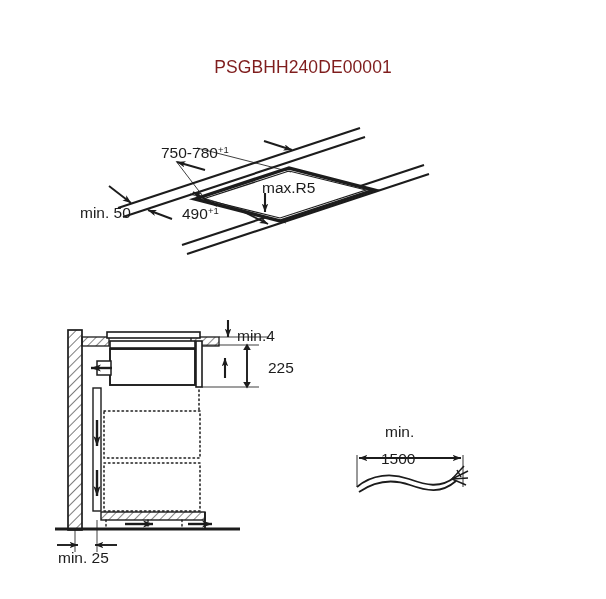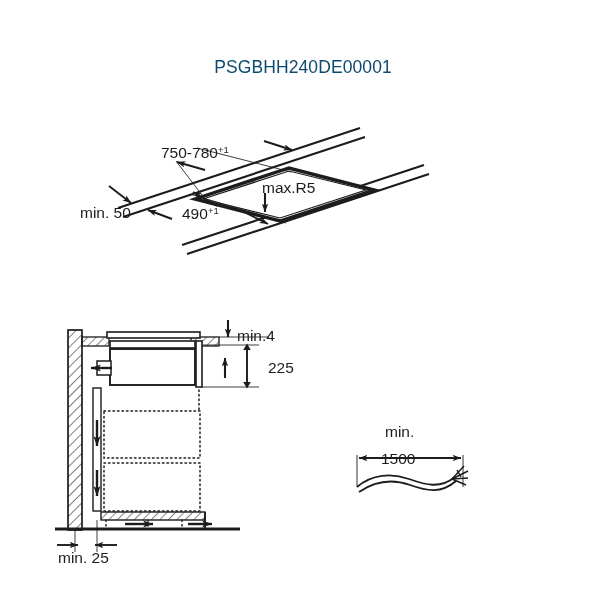--- a/index.html
+++ b/index.html
@@ -22,21 +22,21 @@
     height: 599px;
   }
   .doc-title {
     position: absolute;
     left: 0;
     top: 57px;
     width: 606px;
     text-align: center;
     font-size: 17.5px;
     letter-spacing: 0.1px;
-    color: #0c4a6e;
+    color: #7f1d1d;
     white-space: nowrap;
   }
   .drawing {
     position: absolute;
     left: 0;
     top: 0;
     width: 606px;
     height: 599px;
   }
   svg { display: block; }

